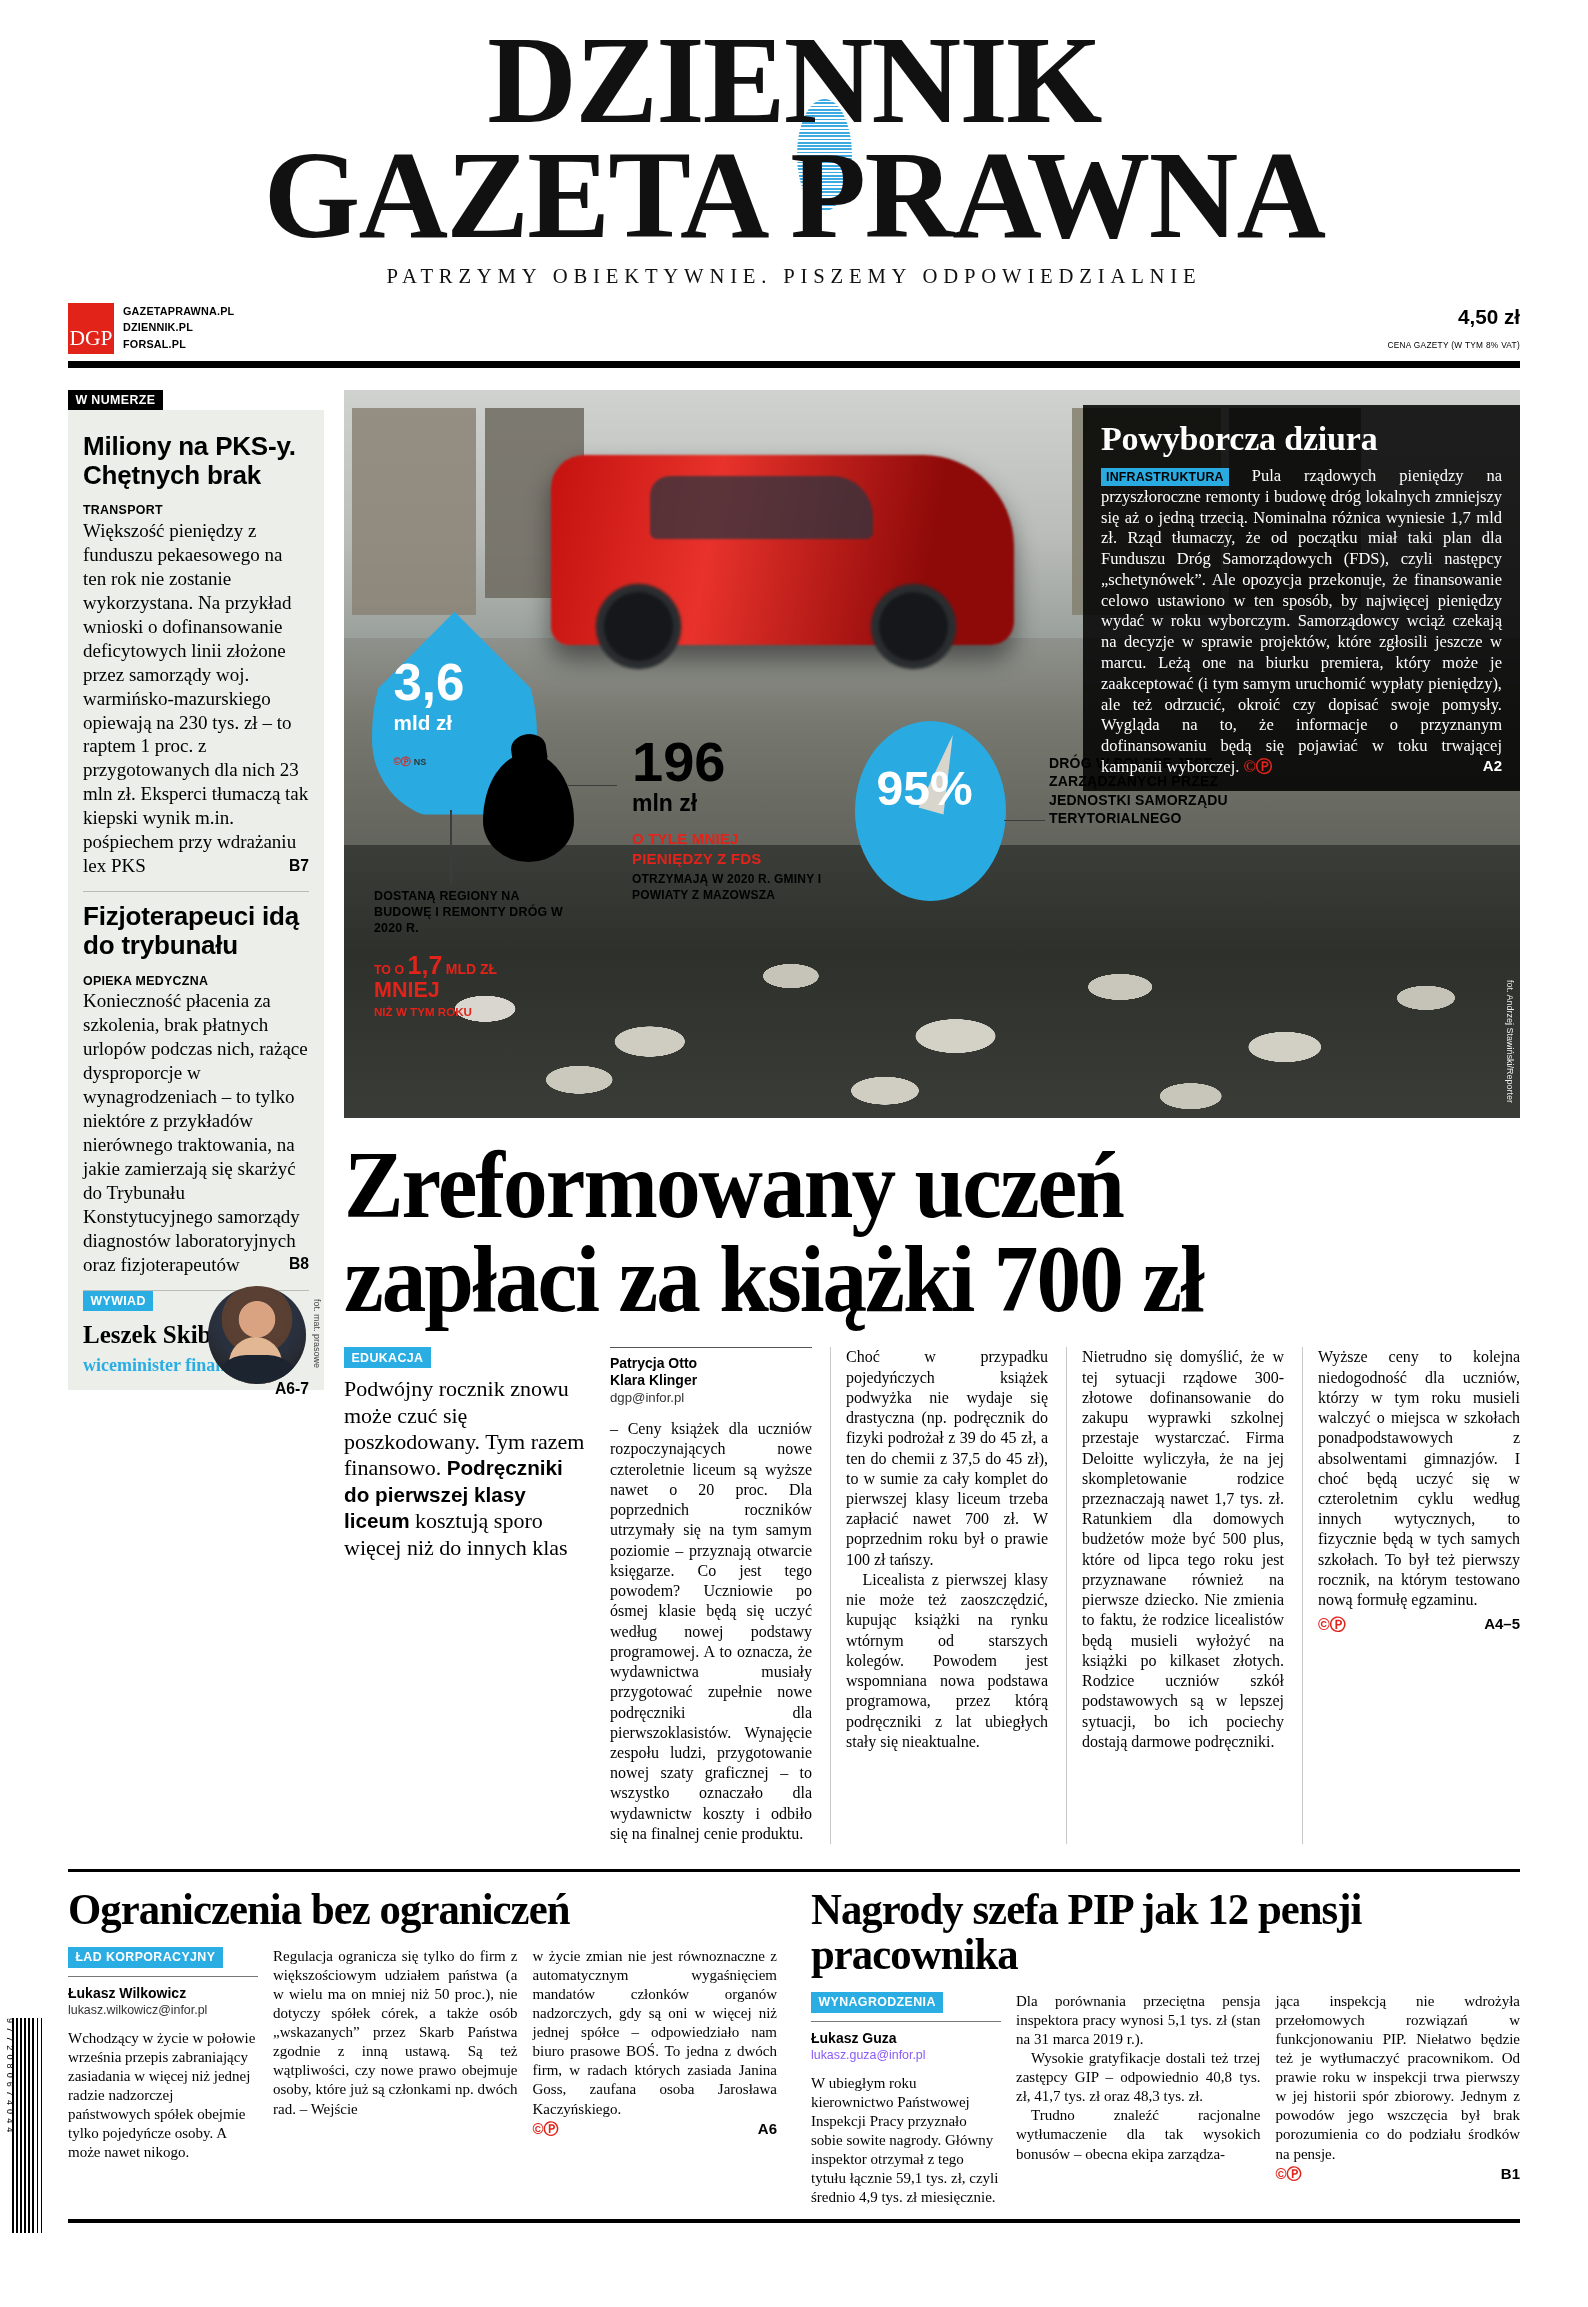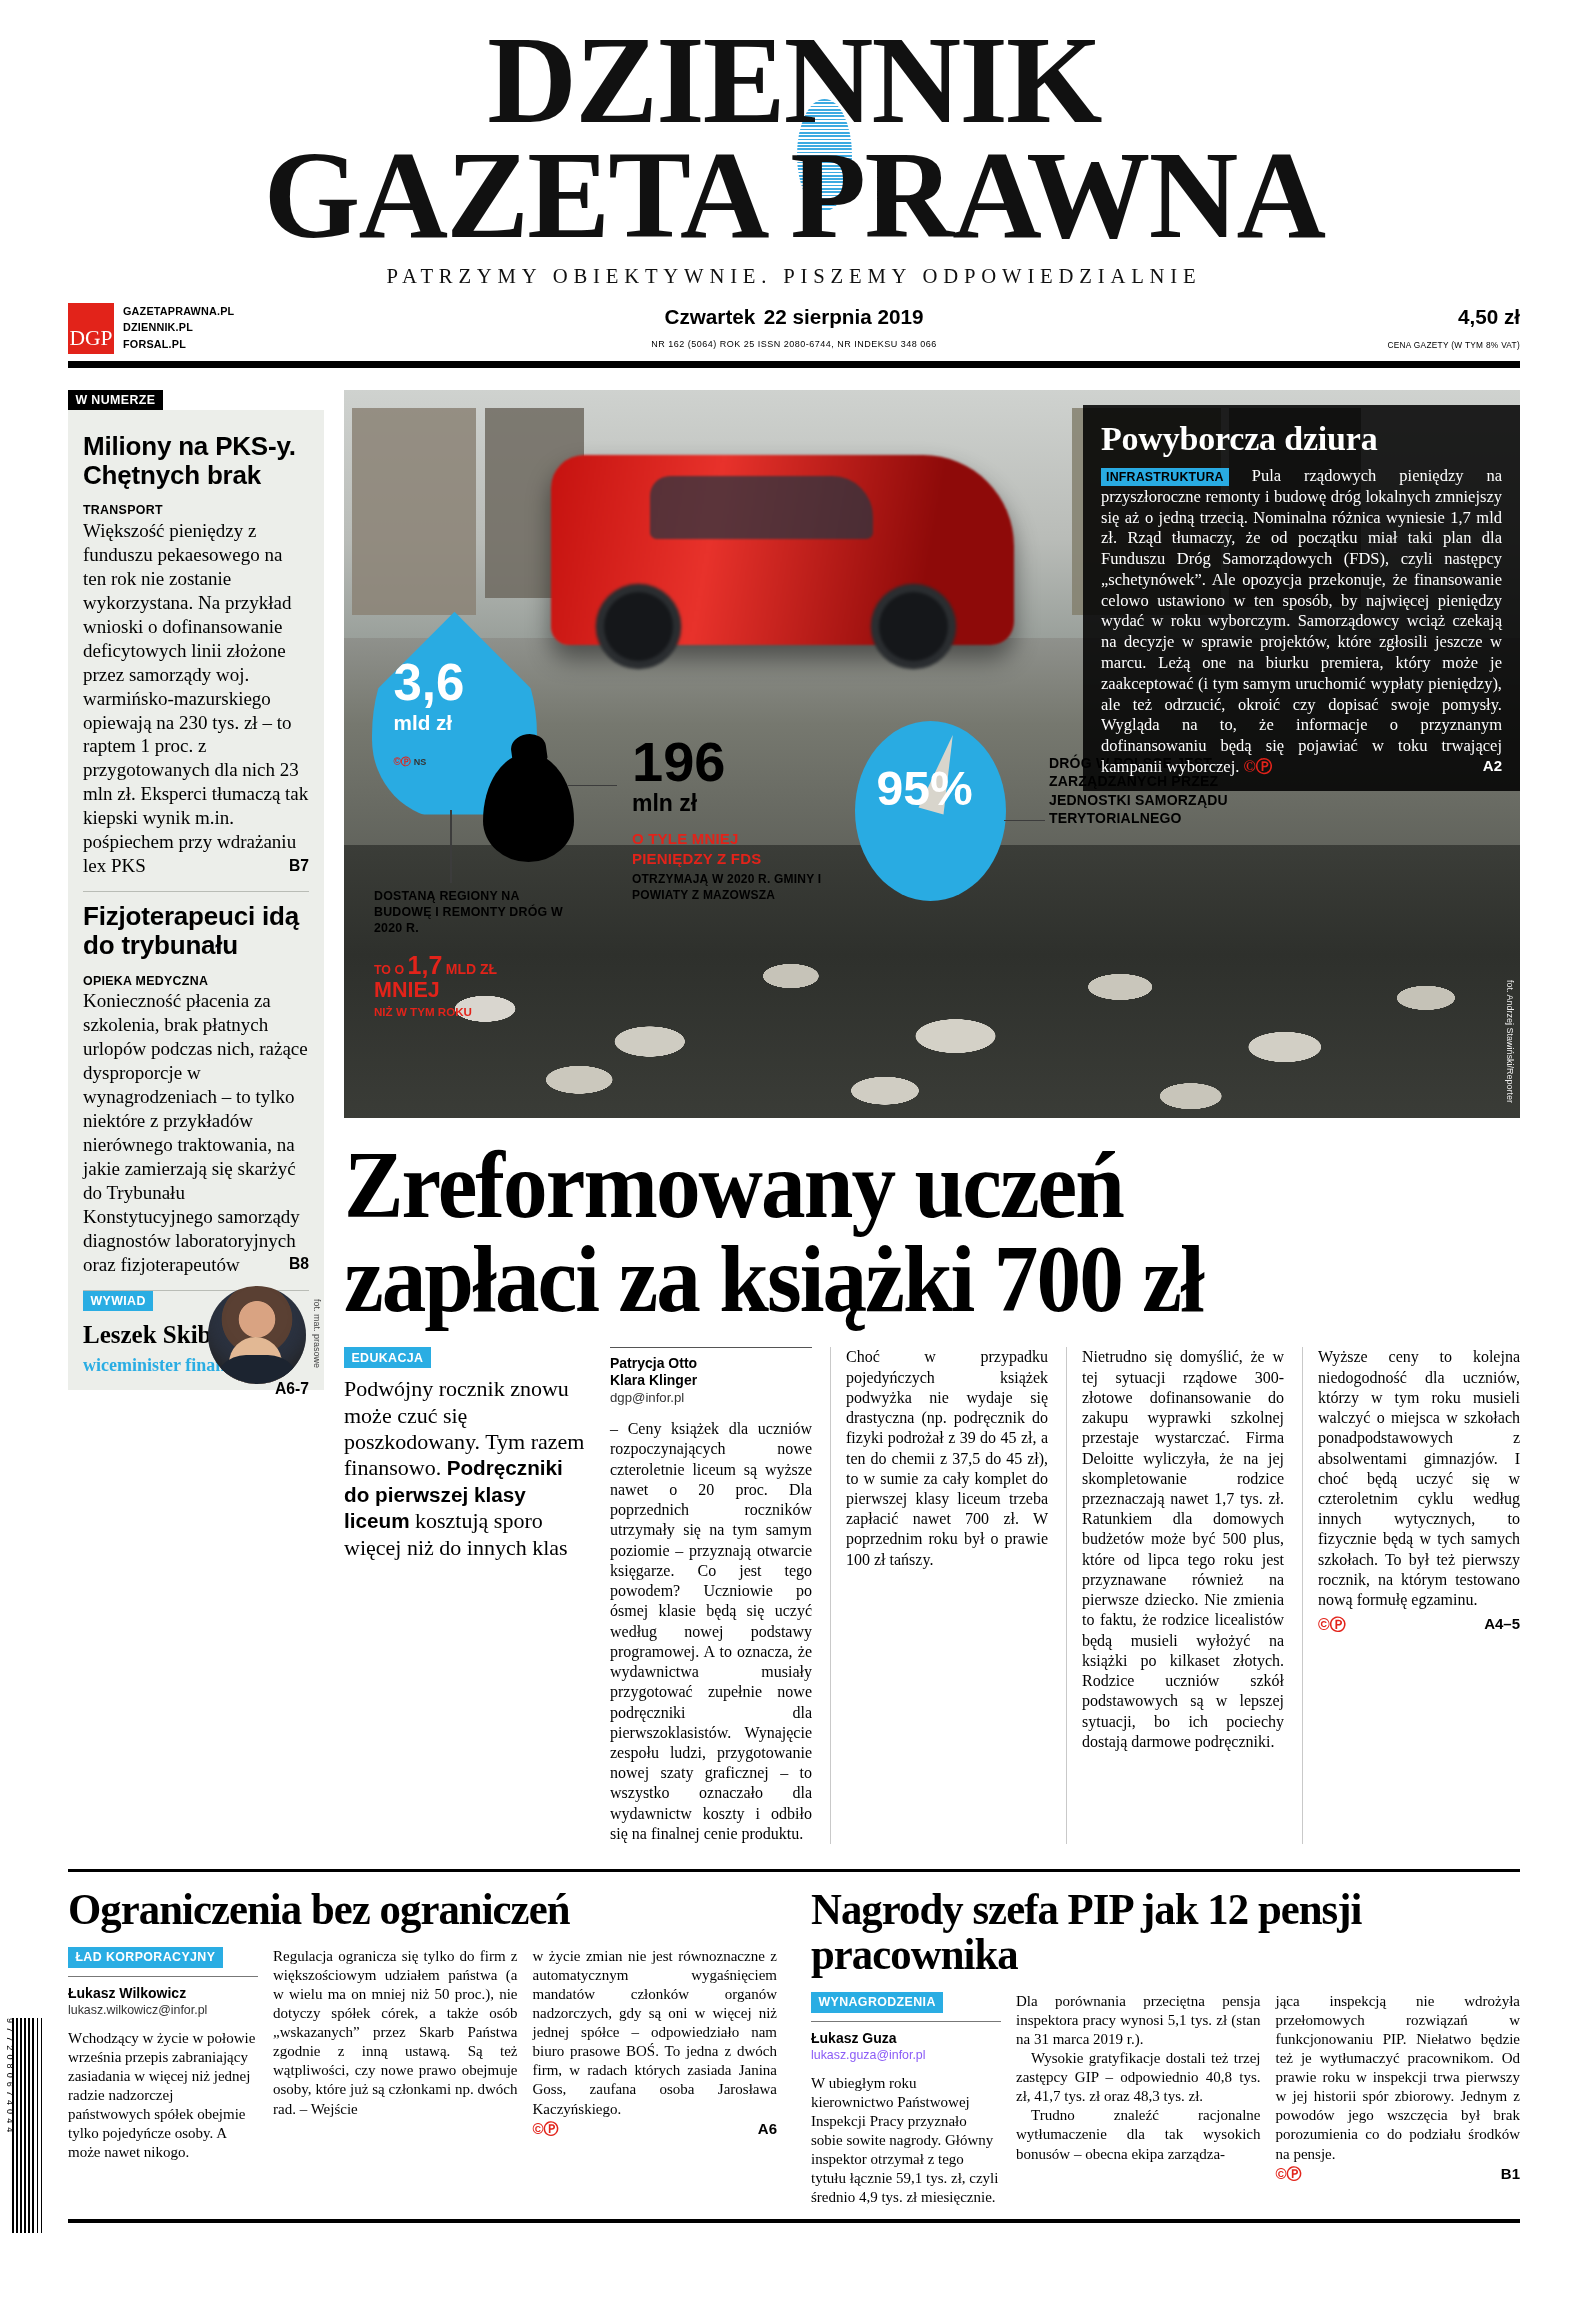--- a/index.html
+++ b/index.html
@@ -156,24 +156,20 @@
     <div class="tagline">PATRZYMY  OBIEKTYWNIE.  PISZEMY  ODPOWIEDZIALNIE</div>
   </div>
 
   <div class="infobar">
     <div class="dgp-logo">DGP</div>
     <div class="sites">
       <div>GAZETAPRAWNA.PL</div>
       <div>DZIENNIK.PL</div>
       <div>FORSAL.PL</div>
     </div>
-    <div class="center-date">
-      <div class="d"><span>Czwartek</span><span class="dd">22 sierpnia 2019</span></div>
-      <div class="issue">NR 162 (5064) ROK 25 ISSN 2080-6744, NR INDEKSU 348 066</div>
-    </div>
     <div class="price">
       <div class="p">4,50 zł</div>
       <div class="vat">CENA GAZETY (W TYM 8% VAT)</div>
     </div>
   </div>
 
   <div class="body-wrap">
 
     <div class="sidebar">
       <div class="kicker">W NUMERZE</div>
@@ -288,20 +284,21 @@
           <div class="byline">
             <div>Patrycja Otto</div>
             <div>Klara Klinger</div>
             <div class="mail">dgp@infor.pl</div>
           </div>
           <p class="first" style="margin-top:13.2px;">– Ceny książek dla uczniów rozpoczynających nowe czteroletnie liceum są wyższe nawet o 20 proc. Dla poprzednich roczników utrzymały się na tym samym poziomie – przyznają otwarcie księgarze. Co jest tego powodem? Uczniowie po ósmej klasie będą się uczyć według nowej podstawy programowej. A to oznacza, że wydawnictwa musiały przygotować zupełnie nowe podręczniki dla pierwszoklasistów. Wynajęcie zespołu ludzi, przygotowanie nowej szaty graficznej – to wszystko oznaczało dla wydawnictw koszty i odbiło się na finalnej cenie produktu.</p>
         </div>
 
         <div class="col colgap" style="padding-left:15px;">
           <p class="first">Choć w przypadku pojedyńczych książek podwyżka nie wydaje się drastyczna (np. podręcznik do fizyki podrożał z 39 do 45 zł, a ten do chemii z 37,5 do 45 zł), to w sumie za cały komplet do pierwszej klasy liceum trzeba zapłacić nawet 700 zł. W poprzednim roku był o prawie 100 zł tańszy.</p>
+          <p>Licealista z pierwszej klasy nie może też zaoszczędzić, kupując książki na rynku wtórnym od starszych kolegów. Powodem jest wspomniana nowa podstawa programowa, przez którą podręczniki z lat ubiegłych stały się nieaktualne.</p>
         </div>
 
         <div class="col colgap" style="padding-left:15px;">
           <p class="first">Nietrudno się domyślić, że w tej sytuacji rządowe 300-złotowe dofinansowanie do zakupu wyprawki szkolnej przestaje wystarczać. Firma Deloitte wyliczyła, że na jej skompletowanie rodzice przeznaczają nawet 1,7 tys. zł. Ratunkiem dla domowych budżetów może być 500 plus, które od lipca tego roku jest przyznawane również na pierwsze dziecko. Nie zmienia to faktu, że rodzice licealistów będą musieli wyłożyć na książki po kilkaset złotych. Rodzice uczniów szkół podstawowych są w lepszej sytuacji, bo ich pociechy dostają darmowe podręczniki.</p>
         </div>
 
         <div class="col colgap" style="padding-left:15px;">
           <p class="first">Wyższe ceny to kolejna niedogodność dla uczniów, którzy w tym roku musieli walczyć o miejsca w szkołach ponadpodstawowych z absolwentami gimnazjów. I choć będą uczyć się w czteroletnim cyklu według innych wytycznych, to fizycznie będą w tych samych szkołach. To był też pierwszy rocznik, na którym testowano nową formułę egzaminu.</p>
           <p style="text-indent:0;margin-top:5px;">
             <span style="color:#e2231a;font-weight:700;font-family:'Liberation Sans',sans-serif;">©Ⓟ</span>

